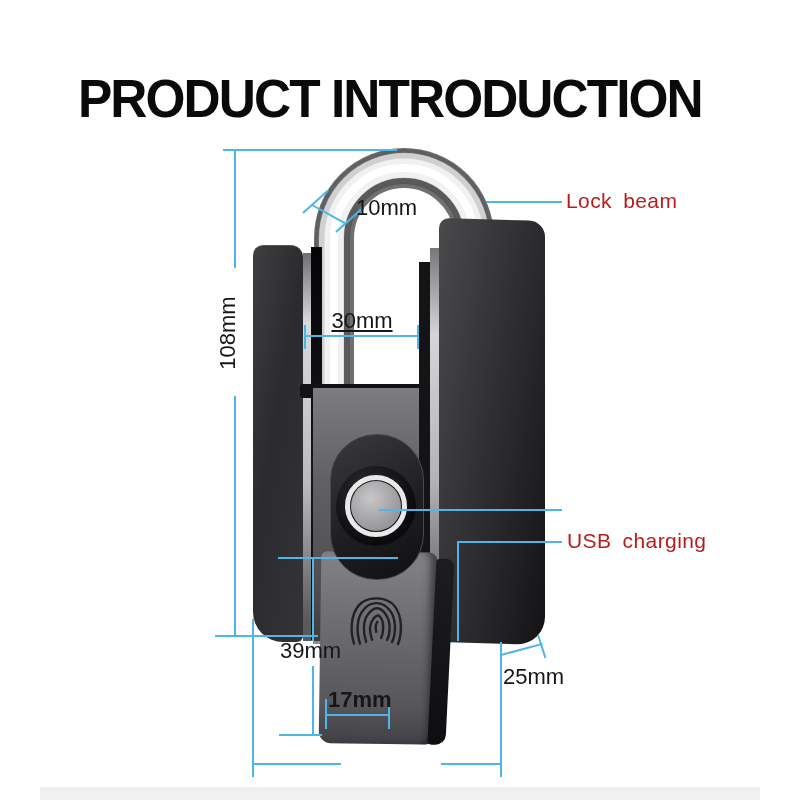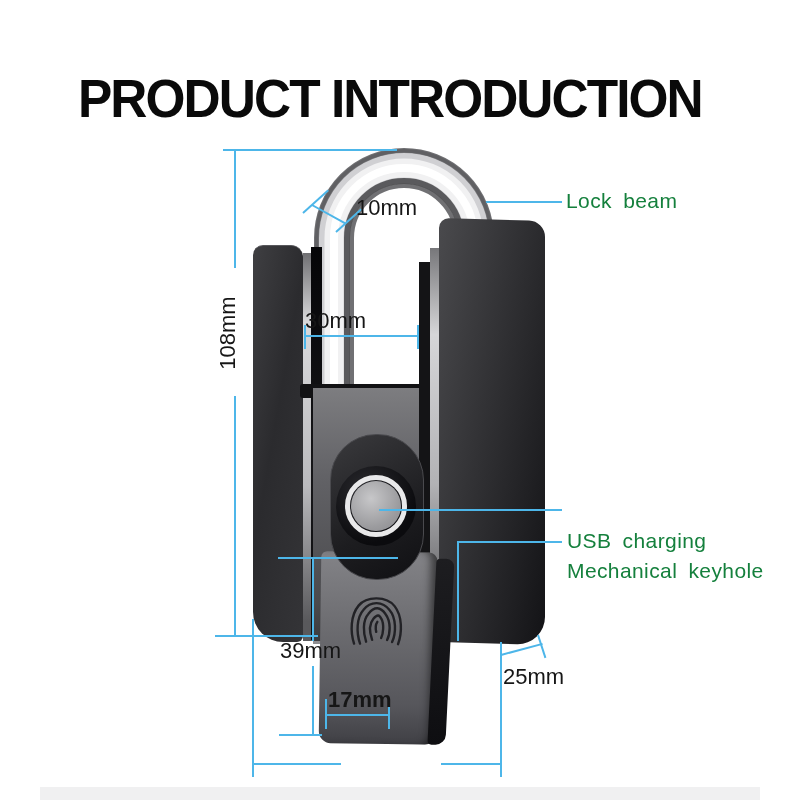--- a/index.html
+++ b/index.html
@@ -7,23 +7,23 @@
          font-family:"Liberation Sans",sans-serif;}
   
   .title{position:absolute;left:78px;top:68px;width:660px;font-size:53px;font-weight:800;
          color:#0a0a0a;letter-spacing:-2px;white-space:nowrap;transform:scaleX(.97);
          transform-origin:left center;}
   
   .lh{position:absolute;height:2px;background:#4db6e9;}
   .lv{position:absolute;width:2px;background:#4db6e9;}
   .ld{position:absolute;height:2px;background:#4db6e9;transform-origin:left center;}
   .dim{position:absolute;font-size:22px;color:#161616;white-space:nowrap;}
-  .callout{position:absolute;font-size:21px;color:#15803d;white-space:nowrap;
+  .callout{position:absolute;font-size:21px;color:#b91c1c;white-space:nowrap;
            letter-spacing:.4px;word-spacing:5px;}
-  .ctr{}
+  .ctr{text-align:center;text-decoration:underline;}
   .rot90{transform:rotate(-90deg);transform-origin:center center;text-align:center;}
   .anno{z-index:6;}
   
   .part{position:absolute;}
   #shackle-svg{position:absolute;left:0;top:0;z-index:1;}
   .wing-l{left:253px;top:245px;width:50px;height:396px;z-index:2;
           border-radius:10px 12px 6px 30px;border-top:1px solid #58585c;
           background:linear-gradient(100deg,#3f3f42 0%,#2b2b2e 45%,#343437 100%);}
   .silver-l{left:303px;top:253px;width:10px;height:388px;z-index:2;
           background:linear-gradient(#6f6f72,#dadadc 18%,#bababd 60%,#59595c 95%);}
@@ -124,21 +124,20 @@
   <div class="lh anno" style="left:305px;top:335px;width:114px;"></div>
   <div class="lv anno" style="left:304px;top:325px;height:24px;"></div>
   <div class="lv anno" style="left:417px;top:325px;height:24px;"></div>
   <div class="dim ctr anno" style="left:305px;top:308px;width:114px;">30mm</div>
 
   <div class="lh anno" style="left:379px;top:509px;width:183px;"></div>
 
   <div class="lh anno" style="left:457px;top:541px;width:105px;"></div>
   <div class="lv anno" style="left:457px;top:541px;height:100px;"></div>
   <div class="callout anno" style="left:567px;top:529px;text-align:right;">USB charging</div>
-  <div class="callout anno" style="left:567px;top:559px;">Mechanical keyhole</div>
 
   <div class="lh anno" style="left:278px;top:557px;width:120px;"></div>
   <div class="lv anno" style="left:312px;top:557px;height:84px;"></div>
   <div class="lv anno" style="left:312px;top:666px;height:70px;"></div>
   <div class="lh anno" style="left:279px;top:734px;width:43px;"></div>
   <div class="dim anno" style="left:280px;top:638px;">39mm</div>
 
   <div class="lh anno" style="left:326px;top:714px;width:64px;"></div>
   <div class="lv anno" style="left:325px;top:699px;height:30px;"></div>
   <div class="lv anno" style="left:388px;top:699px;height:30px;"></div>

